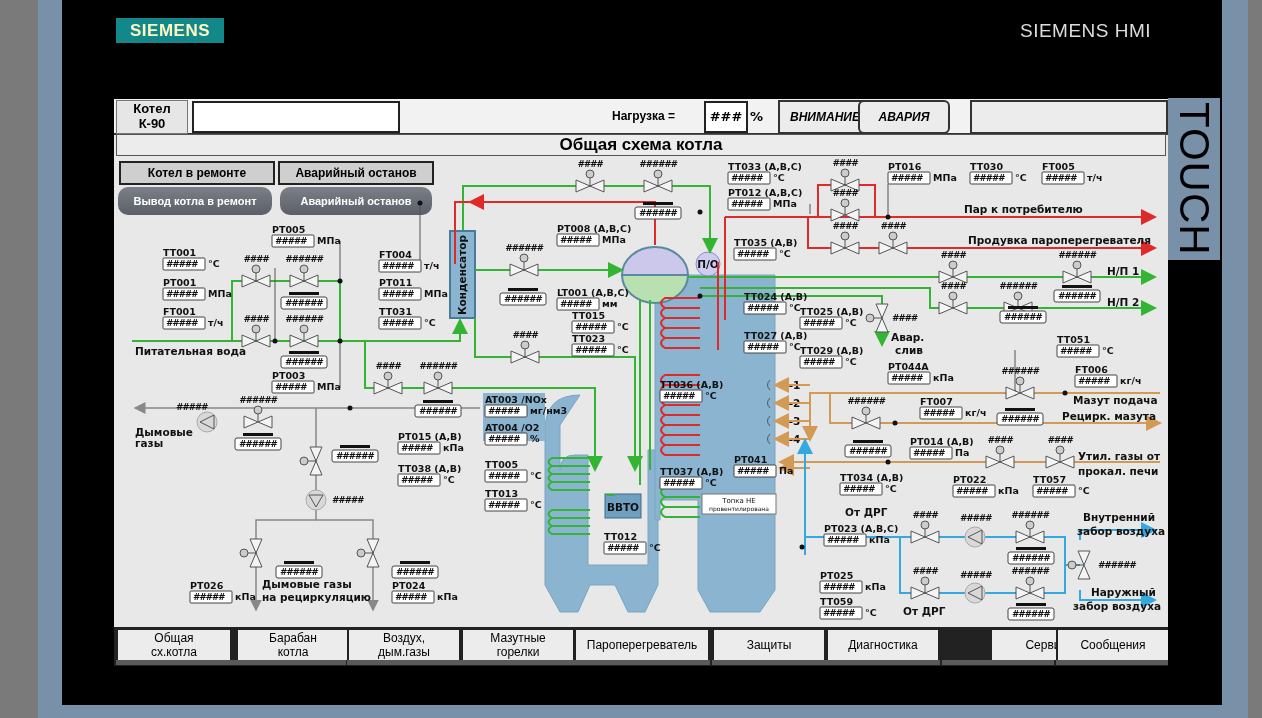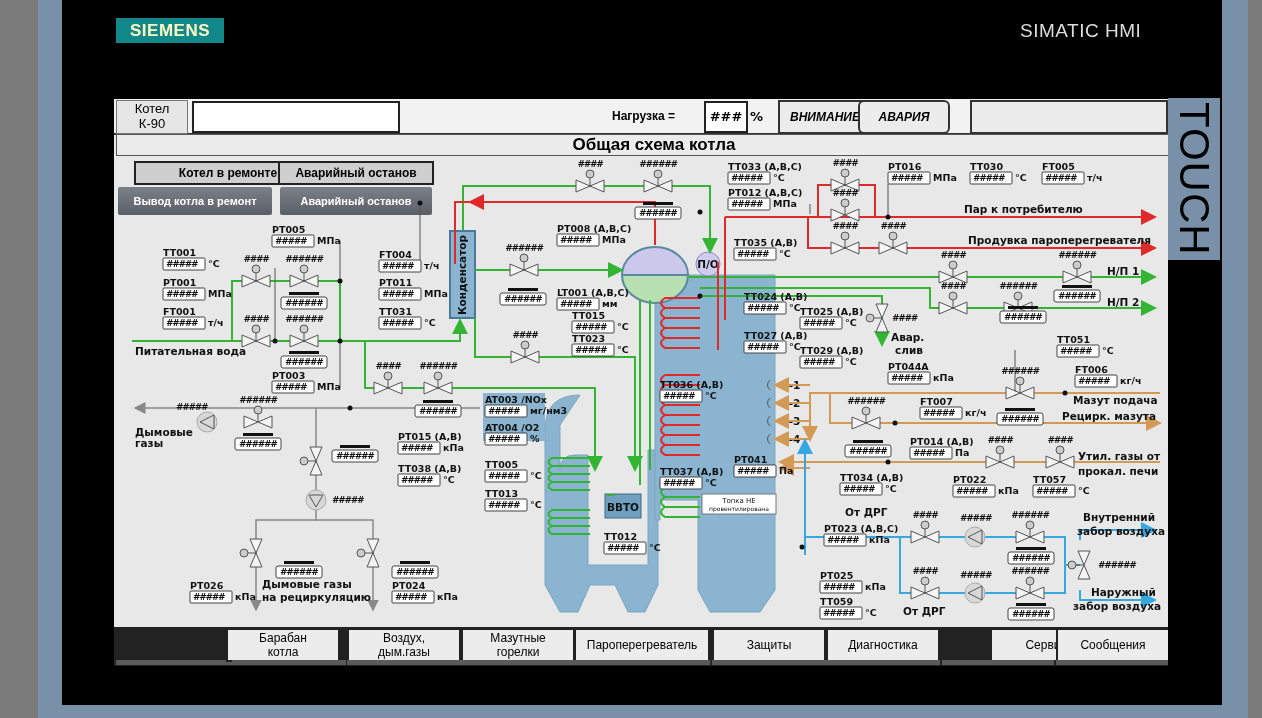--- a/index.html
+++ b/index.html
@@ -4,65 +4,65 @@
 <style>
   html,body{margin:0;padding:0;}
   body{width:1262px;height:718px;position:relative;overflow:hidden;background:#7a7a7a;font-family:"DejaVu Sans",sans-serif;}
   .bezel-outer{position:absolute;left:38px;top:0;width:1210px;height:718px;background:#7890a8;}
   .bezel{position:absolute;left:62px;top:0;width:1160px;height:705px;background:#000;}
   .brand{position:absolute;left:116px;top:18px;width:108px;height:25px;background:#12888a;color:#fef9c3;font-weight:bold;font-size:17px;letter-spacing:0.5px;display:flex;align-items:center;justify-content:center;font-family:"Liberation Sans",sans-serif;}
   .hmi-label{position:absolute;left:1020px;top:20px;color:#ddd;font-size:19px;font-family:"Liberation Sans",sans-serif;letter-spacing:0.5px;}
   .touch-label{position:absolute;left:1168px;top:98px;width:52px;height:162px;background:#7890a8;color:#000;font-family:"Liberation Sans",sans-serif;font-size:42px;writing-mode:vertical-rl;display:flex;align-items:center;justify-content:center;letter-spacing:1px;}
   .screen{position:absolute;left:114px;top:99px;width:1054px;height:567px;background:#e8e8e8;overflow:hidden;}
   .topbar{position:absolute;left:0;top:0;width:1054px;height:34px;background:#f2f2f2;border-bottom:2px solid #333;}
-  .boiler-id{position:absolute;left:2px;top:1px;width:70px;height:32px;background:#e6e6e6;border:1px solid #777;font-weight:normal;font-size:13px;text-align:center;line-height:15px;font-family:"Liberation Sans",sans-serif;}
+  .boiler-id{position:absolute;left:2px;top:1px;width:70px;height:32px;background:#e6e6e6;border:1px solid #777;font-weight:bold;font-size:13px;text-align:center;line-height:15px;font-family:"Liberation Sans",sans-serif;}
   .white-box{position:absolute;left:78px;top:2px;width:204px;height:28px;background:#fff;border:2px solid #222;}
   .load-label{position:absolute;left:498px;top:10px;font-weight:bold;font-size:12px;font-family:"Liberation Sans",sans-serif;}
   .load-val{position:absolute;left:590px;top:2px;width:40px;height:28px;background:#fff;border:2px solid #222;font-weight:bold;font-size:13px;text-align:center;line-height:28px;}
   .load-unit{position:absolute;left:636px;top:10px;font-weight:bold;font-size:13px;}
   .hdr-btn{position:absolute;top:1px;height:30px;background:#ececec;border:2px solid #333;font-weight:bold;font-size:12px;display:flex;align-items:center;justify-content:center;font-family:"Liberation Sans",sans-serif;cursor:pointer;font-style:italic;}
-  .title-bar{position:absolute;left:2px;top:35px;width:1048px;height:20px;background:#ececec;border:1px solid #555;font-weight:bold;font-size:17px;text-align:center;line-height:20px;font-family:"Liberation Sans",sans-serif;padding-left:13px;}
+  .title-bar{position:absolute;left:2px;top:35px;width:1048px;height:20px;background:#ececec;border:1px solid #555;font-weight:bold;font-size:17px;text-align:center;line-height:20px;font-family:"Liberation Sans",sans-serif;}
   .state-btn{position:absolute;height:20px;background:#cfcfcf;border:2px solid #222;font-weight:bold;font-size:12px;display:flex;align-items:center;justify-content:center;font-family:"Liberation Sans",sans-serif;cursor:pointer;}
-  .cmd-btn{position:absolute;height:28px;background:linear-gradient(#7b7f88,#5b5f68);border-radius:2px;color:#fff;font-weight:bold;font-size:11px;text-align:center;display:flex;align-items:center;justify-content:center;line-height:13px;font-family:"Liberation Sans",sans-serif;cursor:pointer;}
+  .cmd-btn{position:absolute;height:28px;background:linear-gradient(#7b7f88,#5b5f68);border-radius:10px;color:#fff;font-weight:bold;font-size:11px;text-align:center;display:flex;align-items:center;justify-content:center;line-height:13px;font-family:"Liberation Sans",sans-serif;cursor:pointer;}
   svg.diagram{position:absolute;left:0;top:58px;}
   .nav{position:absolute;left:0;top:528px;width:1054px;height:39px;background:#222;}
   .nav-btn{position:absolute;top:1px;height:30px;background:#ececec;border:2px solid #222;font-size:12px;text-align:center;display:flex;align-items:center;justify-content:center;line-height:14px;font-family:"Liberation Sans",sans-serif;cursor:pointer;}
   .nav-strip{position:absolute;top:33px;height:5px;background:#5a5a5a;}
   text{font-family:"DejaVu Sans",sans-serif;}
   .tag{font-size:9.5px;font-weight:bold;fill:#111;}
   .unit{font-size:9.5px;font-weight:bold;fill:#111;}
   .lbl{font-size:10.5px;font-weight:bold;fill:#111;}
   .hash{font-size:9px;font-weight:bold;fill:#111;font-style:italic;}
 </style>
 </head>
 <body>
 
 <div class="bezel-outer"></div>
 <div class="bezel"></div>
 <div class="brand">SIEMENS</div>
-<div class="hmi-label">SIMATIC HMI</div>
+<div class="hmi-label">SIEMENS HMI</div>
 <div class="touch-label">TOUCH</div>
 
 <div class="screen">
   <div class="topbar">
     <div class="boiler-id">
       <div>Котел</div>
       <div>К-90</div>
     </div>
     <div class="white-box"></div>
     <div class="load-label">Нагрузка =</div>
     <div class="load-val">###</div>
     <div class="load-unit">%</div>
     <div class="hdr-btn" style="left:664px;width:90px;">ВНИМАНИЕ</div>
     <div class="hdr-btn" style="left:744px;width:88px;border-radius:6px;">АВАРИЯ</div>
     <div class="hdr-btn" style="left:856px;width:194px;"></div>
   </div>
   <div class="title-bar">Общая схема котла</div>
 
-  <div class="state-btn" style="left:20px;top:62px;width:152px;padding-left:16px;">Котел в ремонте</div>
+  <div class="state-btn" style="left:5px;top:62px;width:152px;">Котел в ремонте</div>
   <div class="state-btn" style="left:164px;top:62px;width:152px;">Аварийный останов</div>
   <div class="cmd-btn" style="left:4px;top:88px;width:154px;">Вывод котла в ремонт</div>
   <div class="cmd-btn" style="left:166px;top:88px;width:152px;">Аварийный останов</div>
 
   <svg class="diagram" id="diagram" width="1054" height="470" viewBox="0 0 1054 470">
     <defs>
       <marker id="ag" markerWidth="8" markerHeight="8" refX="7" refY="4" orient="auto">
           <path d="M0,0 L8,4 L0,8 z" fill="#33b533"></path>
         </marker>
       <marker id="ar" markerWidth="8" markerHeight="8" refX="7" refY="4" orient="auto">
@@ -734,22 +734,28 @@
         <text x="731" y="359" class="lbl" text-anchor="start">От ДРГ</text>
         <text x="789" y="458" class="lbl" text-anchor="start">От ДРГ</text>
         <text x="969" y="364" class="lbl" text-anchor="start">Внутренний</text>
         <text x="963" y="378" class="lbl" text-anchor="start">забор воздуха</text>
         <text x="977" y="439" class="lbl" text-anchor="start">Наружный</text>
         <text x="959" y="453" class="lbl" text-anchor="start">забор воздуха</text>
       </g>
   </svg>
 
   <div class="nav" id="nav">
+      <div class="nav-btn" style="left: 2px; width: 112px;">
+        <div>
+          <div>Общая</div>
+          <div>сх.котла</div>
+        </div>
+      </div>
       <div class="nav-strip" style="left: 2px; width: 116px;"></div>
-      <div class="nav-btn" style="left: 112px; width: 110px;">
+      <div class="nav-btn" style="left: 122px; width: 110px;">
         <div>
           <div>Барабан</div>
           <div>котла</div>
         </div>
       </div>
       <div class="nav-strip" style="left: 118px; width: 114px;"></div>
       <div class="nav-btn" style="left: 233px; width: 110px;">
         <div>
           <div>Воздух,</div>
           <div>дым.газы</div>

